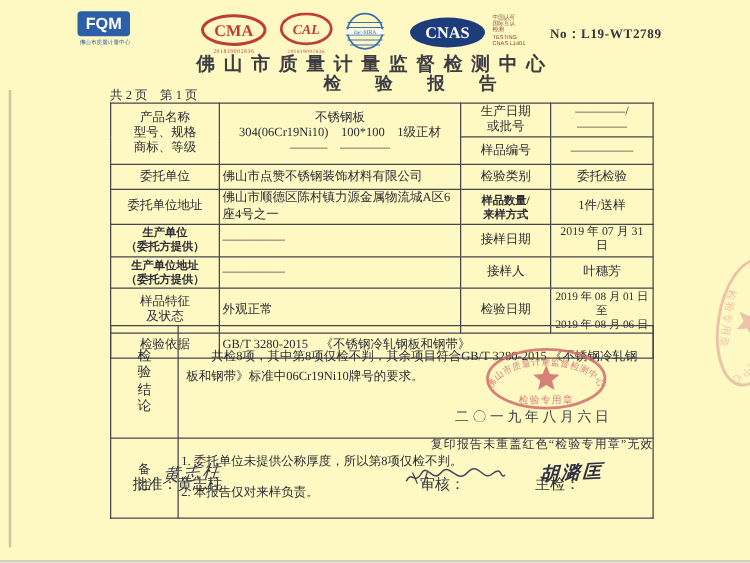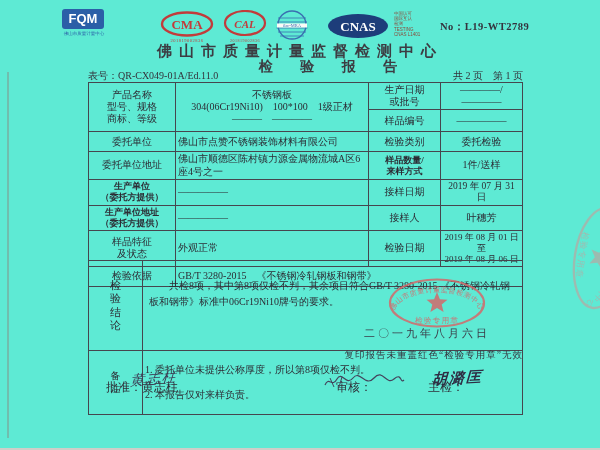--- a/index.html
+++ b/index.html
@@ -1,17 +1,17 @@
 <!DOCTYPE html>
 <html><head>
 <meta charset="utf-8">
 <style>
   html,body{margin:0;padding:0;}
   body{width:600px;height:450px;background:#e6e5e0;font-family:"Liberation Serif","DejaVu Serif",serif;}
-  .page{position:absolute;left:0;top:0;width:600px;height:450px;background:#5eead4;overflow:hidden;color:#2c2c34;}
+  .page{position:absolute;left:0;top:0;width:600px;height:450px;background:#fef9c3;overflow:hidden;color:#2c2c34;}
   .scan-edge-left{position:absolute;left:7px;top:72px;width:2px;height:366px;background:#8a8a80;opacity:.45;}
   .scan-edge-bottom{position:absolute;left:0;bottom:0;width:100%;height:2px;background:#cfcec8;}
 
   
   .logo-row{position:absolute;left:0;top:0;width:600px;height:44px;}
   .fqm-box{position:absolute;left:62px;top:9px;width:42px;height:20px;background:#2b5fa7;border-radius:3px;color:#fff;
     font-family:"Liberation Sans","DejaVu Sans",sans-serif;font-weight:bold;font-size:13px;text-align:center;line-height:20px;}
   .fqm-cap{position:absolute;left:58px;top:31px;width:52px;font-size:4.5px;color:#2b5fa7;text-align:center;}
   .cap-red{position:absolute;font-size:4.5px;color:#c23b3b;text-align:center;letter-spacing:.5px;}
   .svg-logo{position:absolute;}
@@ -89,21 +89,20 @@
 TESTING
 CNAS L1401</div>
 
     <div class="report-no">No：L19-WT2789</div>
   </div>
 
   <div class="title">佛山市质量计量监督检测中心</div>
   <div class="subtitle">检 验 报 告</div>
 
   <div class="form-row">
-    <span>表号：QR-CX049-01A/Ed.11.0</span>
     <span>共 2 页　第 1 页</span>
   </div>
 
   <table class="t" style="left:88px;top:82px;width:435px">
     <colgroup>
         <col style="width:87px">
         <col style="width:193px">
         <col style="width:72px">
         <col>
       </colgroup>

